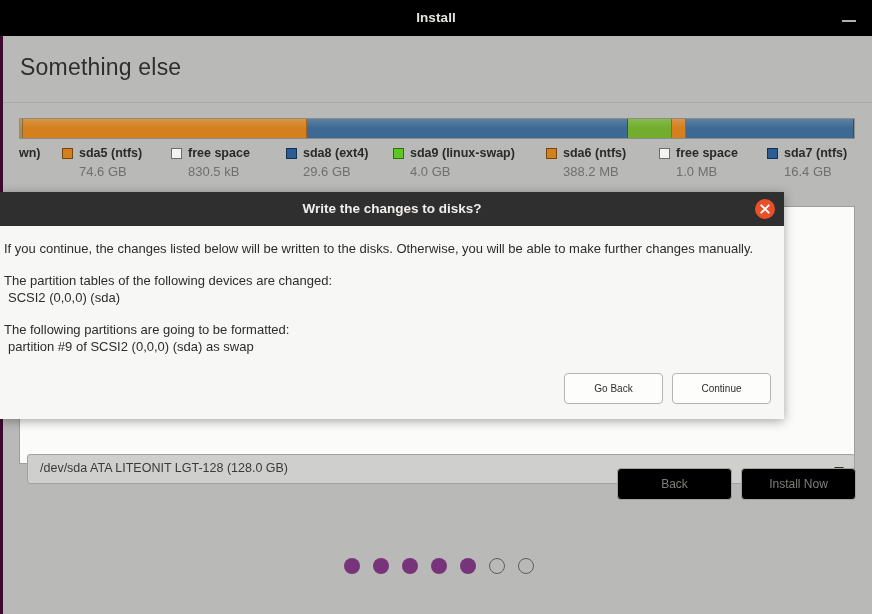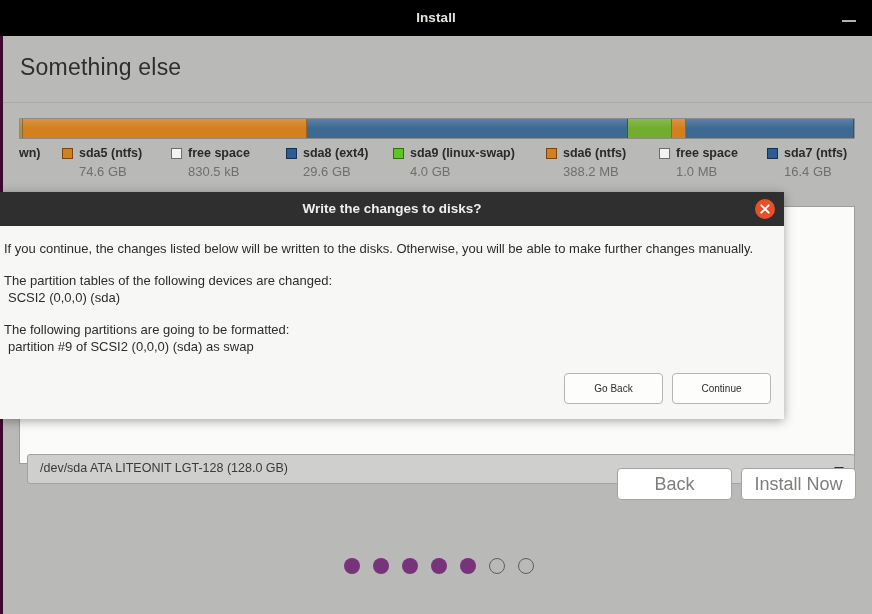--- a/index.html
+++ b/index.html
@@ -196,25 +196,25 @@
 
   
   .nav-buttons {
     position: absolute;
     right: 19px; top: 432px;
     display: flex;
     gap: 9px;
   }
   .btn-nav {
     width: 115px; height: 32px;
-    background: #ffffff;
+    background: #000000;
     border: 1px solid #a3a3a1;
     border-radius: 4px;
     color: #7e7e7c;
-    font-size: 18px;
+    font-size: 12px;
     line-height: 30px;
     text-align: center;
     box-sizing: border-box;
   }
 
   
   .dots {
     position: absolute;
     left: 0; right: 0;
     top: 522px;

